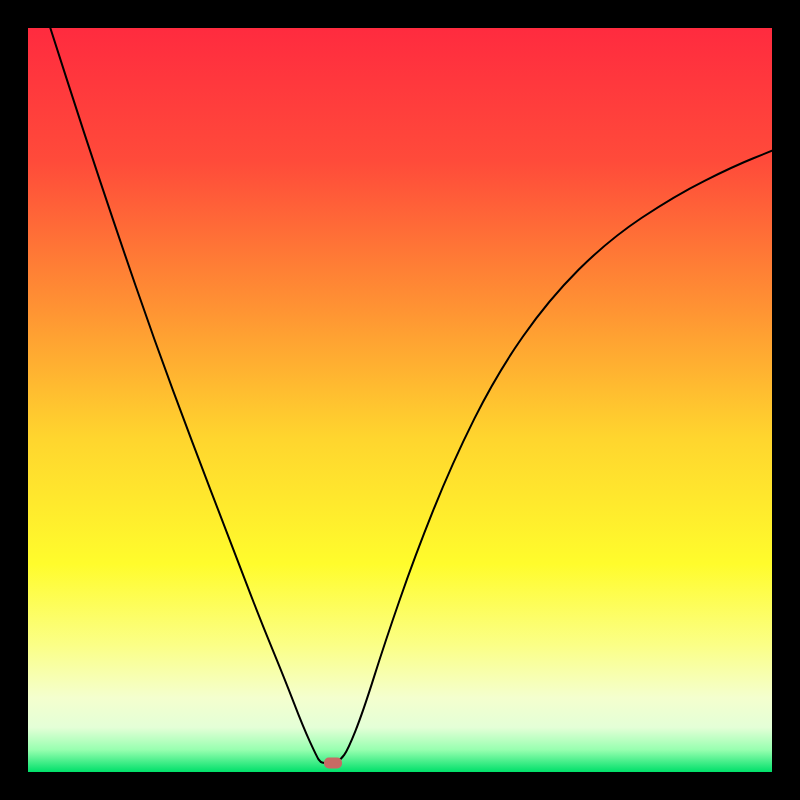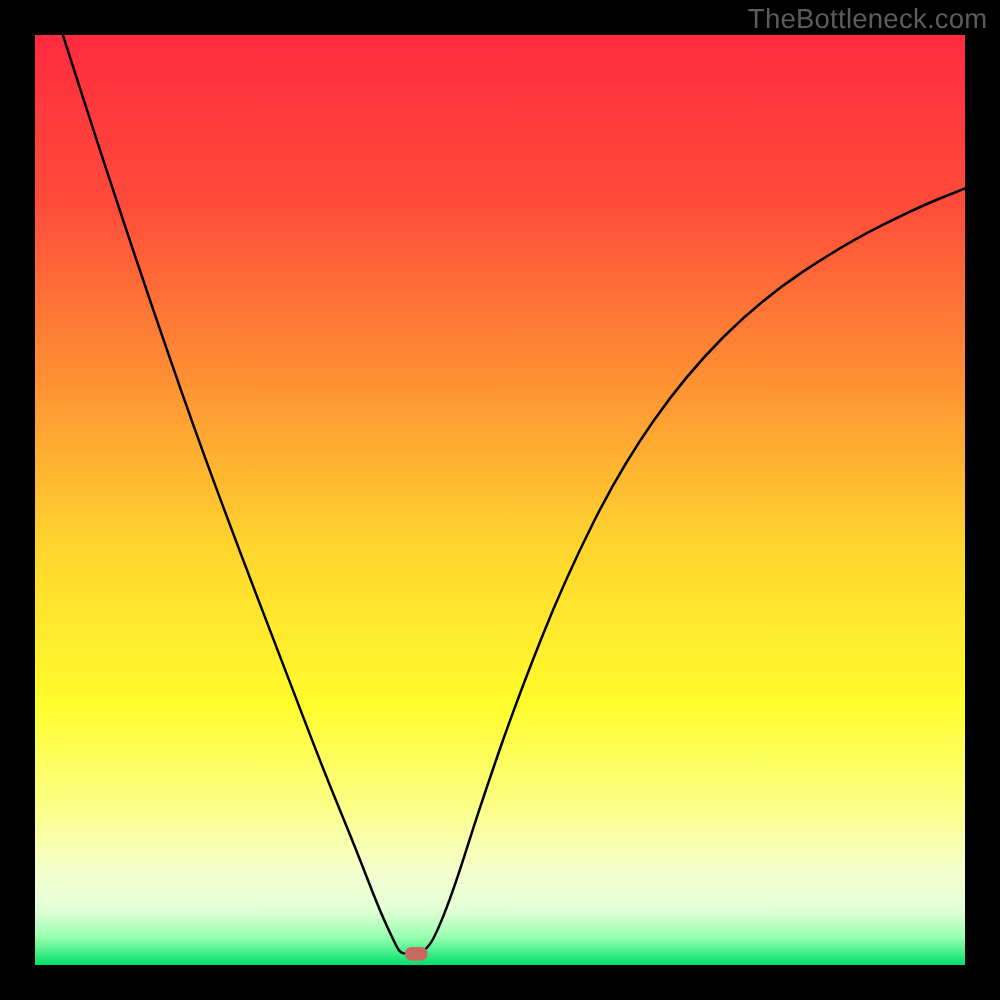--- a/index.html
+++ b/index.html
@@ -51,21 +51,20 @@
     border-radius: 5px;
     background: #c76a64;
     transform: translate(-50%, -50%);
     z-index: 5;
   }
 </style>
 </head>
 <body>
 
 <div class="frame">
-  <div class="watermark">TheBottleneck.com</div>
   <div class="plot-area">
     <svg class="gradient" viewBox="0 0 100 100" preserveAspectRatio="none">
       <defs>
         <linearGradient id="bg-grad" x1="0" y1="0" x2="0" y2="1">
             <stop offset="0%" stop-color="#ff2b3f"></stop>
             <stop offset="18%" stop-color="#ff4b3a"></stop>
             <stop offset="38%" stop-color="#ff9433"></stop>
             <stop offset="55%" stop-color="#ffd52e"></stop>
             <stop offset="72%" stop-color="#fffc2c"></stop>
             <stop offset="83%" stop-color="#fbff87"></stop>

